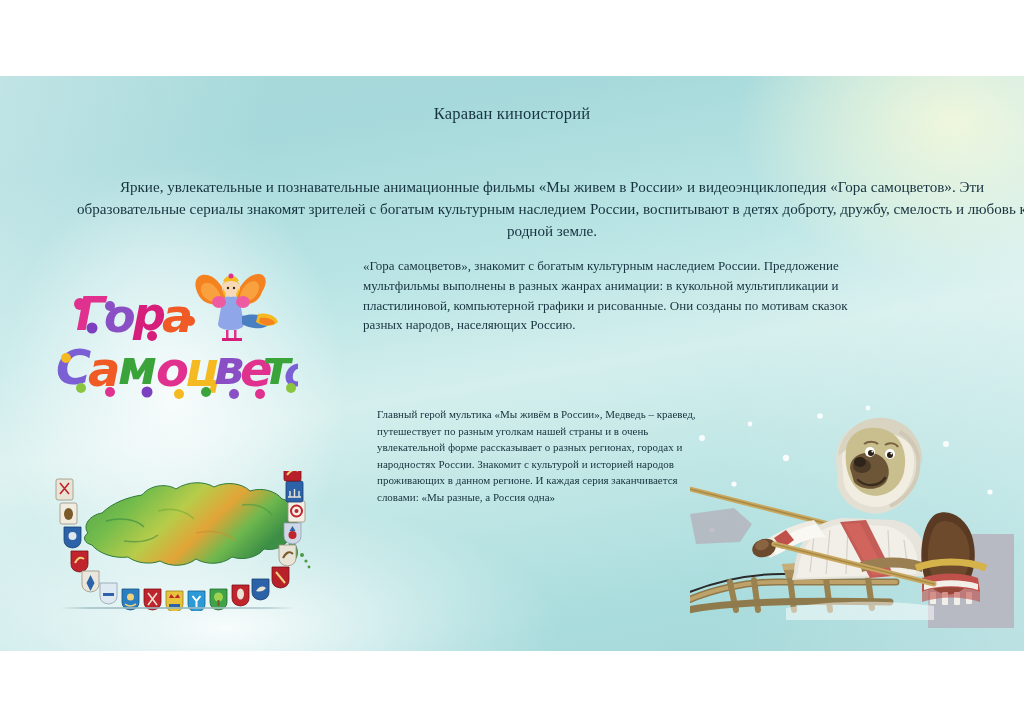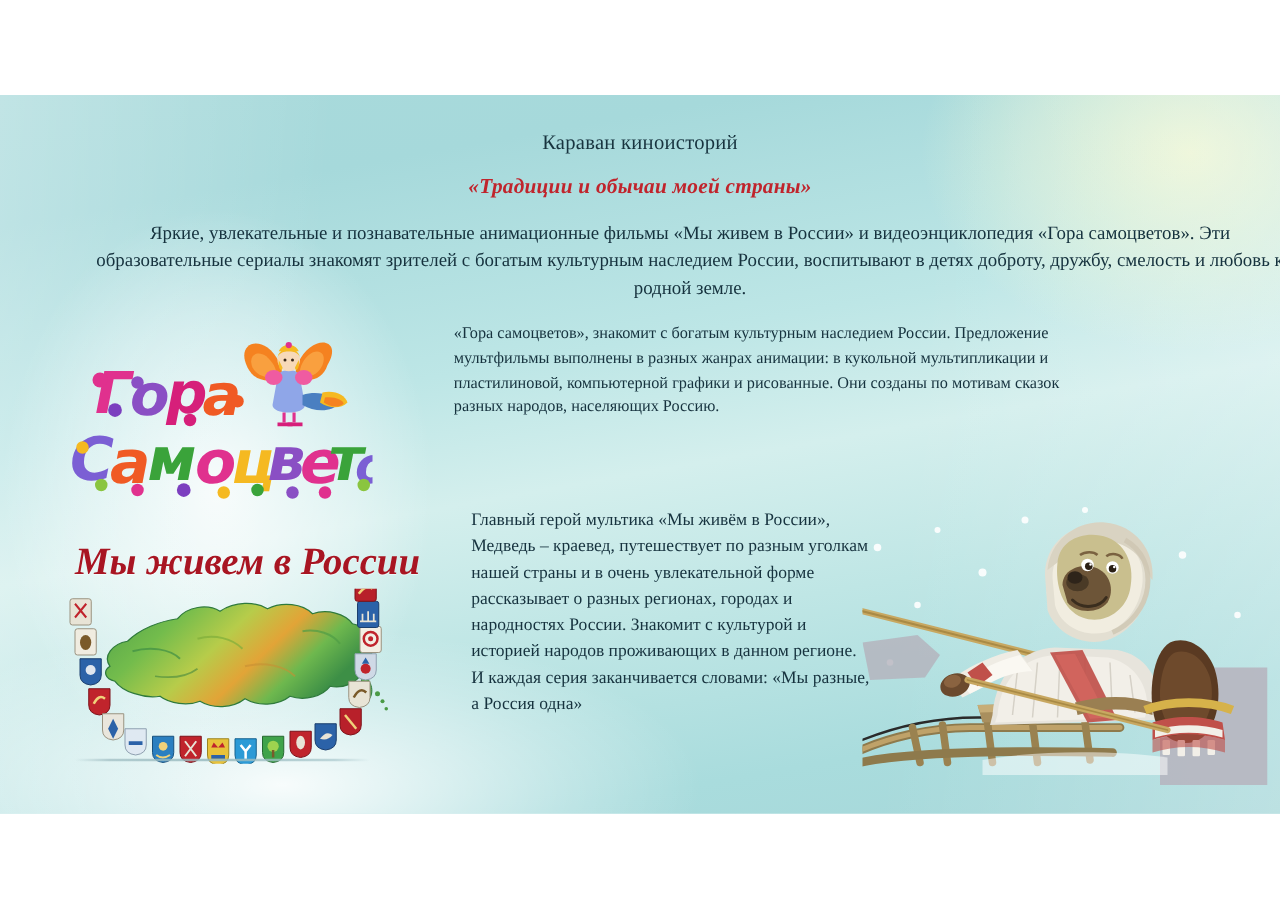--- a/index.html
+++ b/index.html
@@ -49,21 +49,21 @@
 
   
   .para2{
     position:absolute;left:363px;top:180px;width:520px;
     font-size:13px;line-height:1.52;color:#16323e;
   }
 
   
   .para3{
     position:absolute;left:377px;top:330px;width:320px;
-    font-size:14px;line-height:1.50;color:#16323e;
+    font-size:11px;line-height:1.50;color:#16323e;
   }
 
   
   .logo-gora{position:absolute;left:48px;top:190px;width:250px;height:135px;}
   .logo-gora svg{width:100%;height:100%;display:block;}
 
   
   .mzr-title{
     position:absolute;left:38px;top:355px;width:320px;height:40px;
     text-align:center;
@@ -90,21 +90,20 @@
 </style>
 </head>
 <body>
 
 <div class="page">
 
   <div class="slide">
     <div class="slide-sheen"></div>
 
     <div class="hdr-line1">Караван киноисторий</div>
-    <div class="hdr-line2">«Традиции и обычаи моей страны»</div>
 
     <div class="intro">Яркие, увлекательные и познавательные анимационные фильмы «Мы живем в России» и видеоэнциклопедия «Гора самоцветов». Эти образовательные сериалы знакомят зрителей с богатым культурным наследием России, воспитывают в детях доброту, дружбу, смелость и любовь к родной земле.</div>
 
     <div class="para2">«Гора самоцветов», знакомит с богатым культурным наследием России. Предложение мультфильмы выполнены в разных жанрах анимации: в кукольной мультипликации и пластилиновой, компьютерной графики и рисованные. Они созданы по мотивам сказок разных народов, населяющих Россию.</div>
 
     <div class="para3">Главный герой мультика «Мы живём в России», Медведь – краевед, путешествует по разным уголкам нашей страны и в очень увлекательной форме рассказывает о разных регионах, городах и народностях России. Знакомит с культурой и историей народов проживающих в данном регионе. И каждая серия заканчивается словами: «Мы разные, а Россия одна»</div>
 
     <div class="logo-gora">
       <svg viewBox="0 0 250 135" xmlns="http://www.w3.org/2000/svg">
         <defs>
@@ -179,21 +178,20 @@
           <circle cx="38" cy="16" r="1.2" fill="#3a2a1a"></circle>
 
           <rect x="30" y="58" width="2.5" height="8" fill="#e0318e"></rect>
           <rect x="38" y="58" width="2.5" height="8" fill="#e0318e"></rect>
           <path d="M26 66 h12 v3 h-12 z" fill="#d61f7a"></path>
           <path d="M34 66 h12 v3 h-12 z" fill="#d61f7a"></path>
         </g>
       </svg>
     </div>
 
-    <div class="mzr-title">Мы живем в России</div>
 
     <div class="map-wrap">
       <svg viewBox="0 0 290 140" xmlns="http://www.w3.org/2000/svg">
         <defs>
           <linearGradient id="mapg" x1="0" y1="0" x2="1" y2="0.4">
             <stop offset="0%" stop-color="#4ea04a"></stop>
             <stop offset="28%" stop-color="#73bc4c"></stop>
             <stop offset="50%" stop-color="#b7cc4a"></stop>
             <stop offset="68%" stop-color="#e2a437"></stop>
             <stop offset="84%" stop-color="#6eb84e"></stop>

